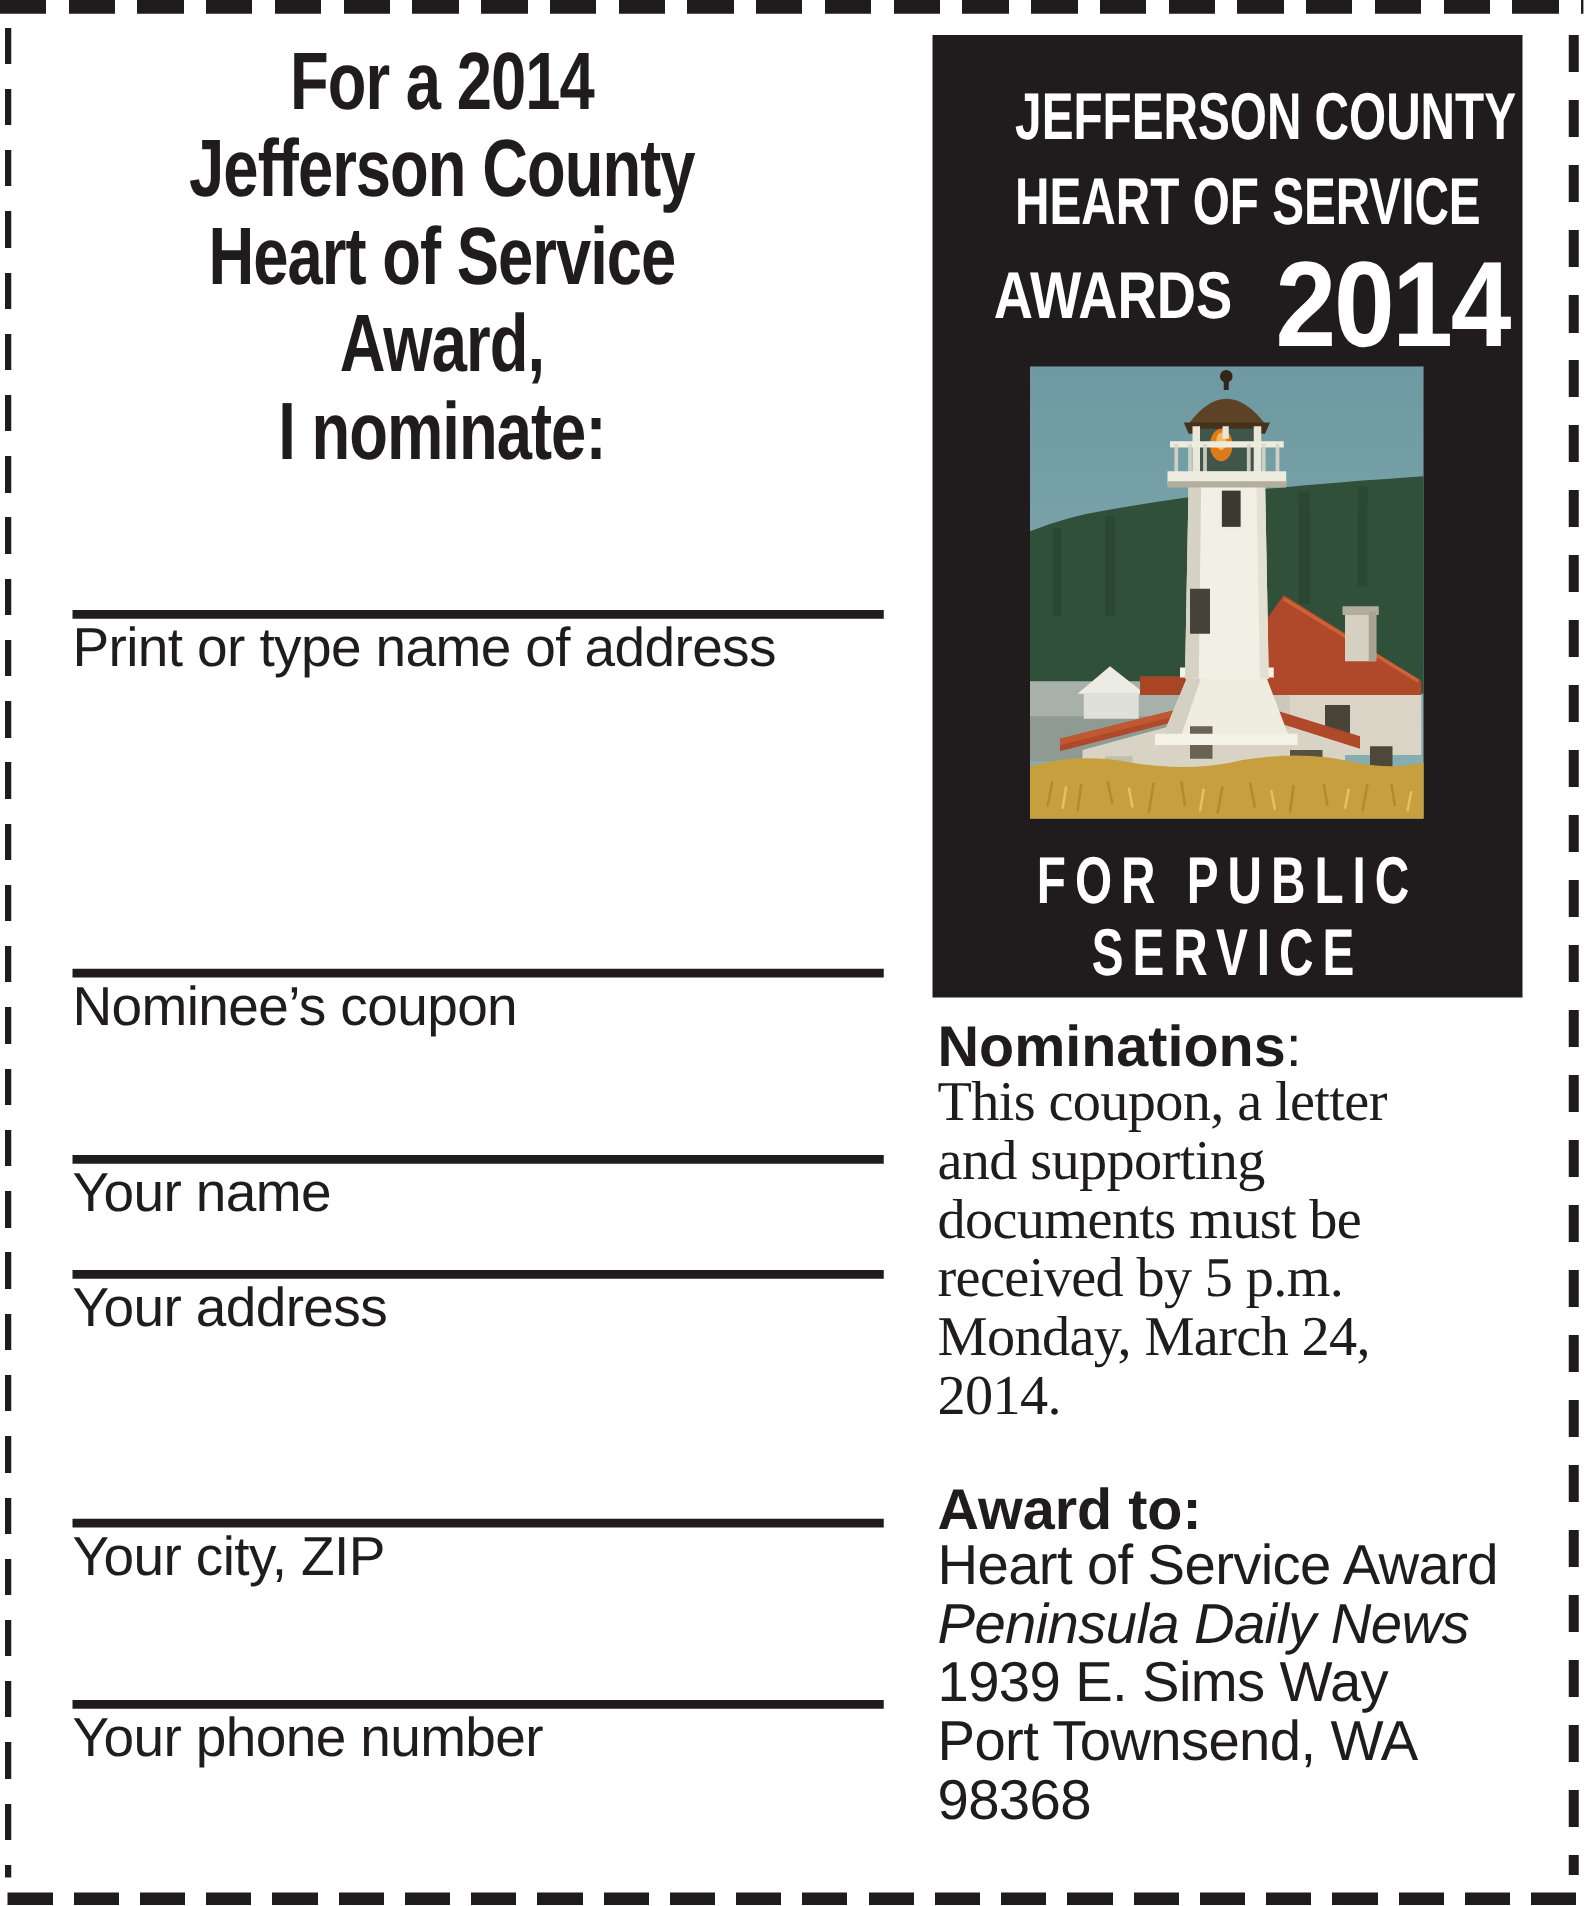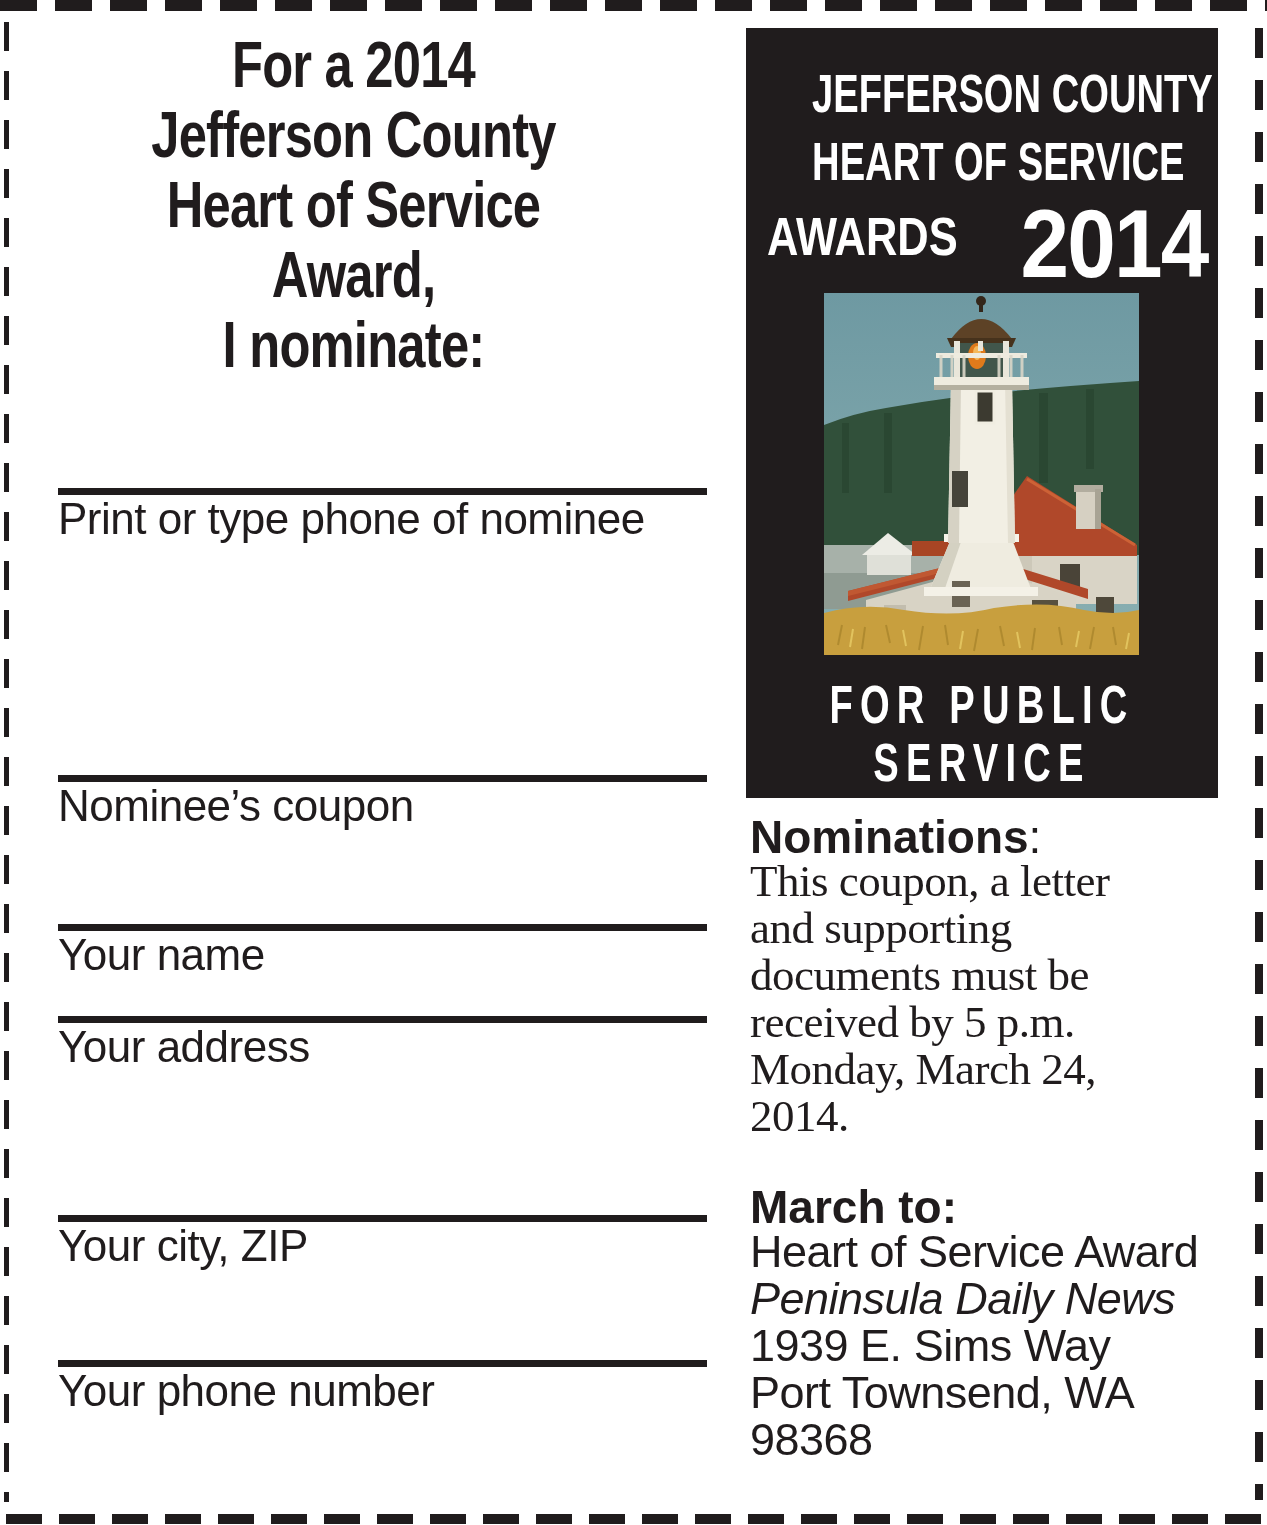--- a/index.html
+++ b/index.html
@@ -27,21 +27,21 @@
   .field{position:absolute;left:58px;width:649px;}
   .f1{top:488px}.f2{top:648px}.f3{top:775px}.f4{top:924px}.f5{top:1016px}.f6{top:1215px}.f7{top:1360px}
   .field-line{height:7px;background:var(--ink);}
   .field-label{margin-top:1px;font-size:44px;line-height:46px;letter-spacing:-0.5px;white-space:nowrap;}
 
   
   .badge{position:absolute;left:746px;top:28px;width:472px;height:770px;background:var(--badge-bg);}
   .badge-title{padding-top:32px;color:var(--badge-text);}
   .bt-line{font-size:53px;font-weight:bold;line-height:68px;text-align:center;
     transform:scaleX(0.72);transform-origin:50% 50%;white-space:nowrap;}
-  .bt-row{display:flex;justify-content:space-between;align-items:center;height:96px;}
+  .bt-row{display:flex;justify-content:flex-end;align-items:center;height:96px;}
   .bt-awards{font-size:53px;font-weight:bold;transform:scaleX(0.82);transform-origin:50% 50%;
     position:relative;top:-8px;margin-right:4px;white-space:nowrap;}
   .bt-year{font-size:97px;font-weight:bold;letter-spacing:-2px;line-height:96px;
     transform:scaleX(0.9);transform-origin:50% 50%;white-space:nowrap;}
   .badge-photo{position:absolute;left:78px;top:265px;width:315px;height:362px;display:block;}
   .badge-footer{position:absolute;left:0;width:472px;top:648px;text-align:center;color:var(--badge-text);}
   .bf-line{font-size:53px;font-weight:bold;line-height:58px;letter-spacing:10px;
     transform:scaleX(0.72);transform-origin:50% 50%;white-space:nowrap;}
 
   
@@ -66,21 +66,21 @@
   <div class="heading">
     <div class="heading-line">For a 2014</div>
     <div class="heading-line">Jefferson County</div>
     <div class="heading-line">Heart of Service</div>
     <div class="heading-line">Award,</div>
     <div class="heading-line">I nominate:</div>
   </div>
 
   <div class="field f1">
     <div class="field-line"></div>
-    <div class="field-label">Print or type phone of nominee</div>
+    <div class="field-label">Print or type name of address</div>
   </div>
   <div class="field f3">
     <div class="field-line"></div>
     <div class="field-label">Nominee’s coupon</div>
   </div>
   <div class="field f4">
     <div class="field-line"></div>
     <div class="field-label">Your name</div>
   </div>
   <div class="field f5">
@@ -217,21 +217,21 @@
   </div>
 
   <div class="rcol nominations-head"><b>Nominations</b><span>:</span></div>
   <div class="rcol nominations-body">This coupon, a letter
 and supporting
 documents must be
 received by 5 p.m.
 Monday, March 24,
 2014.</div>
 
-  <div class="rcol sendto-head">March to:</div>
+  <div class="rcol sendto-head">Award to:</div>
   <div class="rcol sendto-lines">
     <div>Heart of Service Award</div>
     <div class="italic">Peninsula Daily News</div>
     <div>1939 E. Sims Way</div>
     <div>Port Townsend, WA</div>
     <div>98368</div>
   </div>
 
 </div>
 

